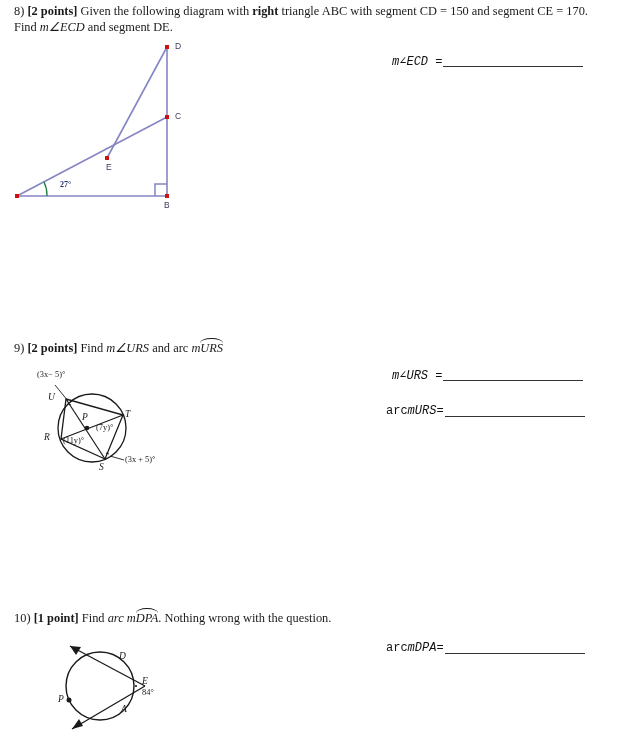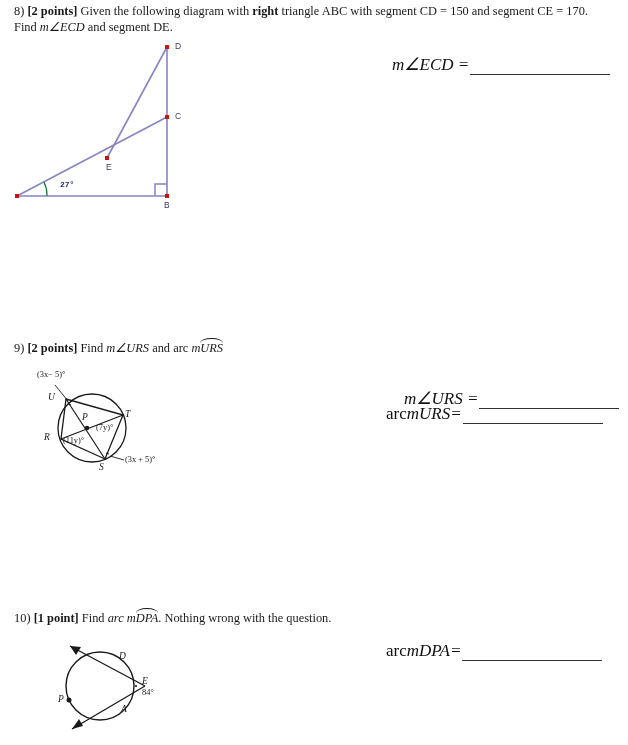--- a/index.html
+++ b/index.html
@@ -43,23 +43,23 @@
     top: -2px;
     height: 4px;
     border-top: 1px solid #1a1a1a;
     border-radius: 50% 50% 0 0 / 100% 100% 0 0;
   }
 
   
   .ansrow {
     position: absolute;
     display: flex;
-    align-items: flex-end;
-    font-family: Liberation Serif, serif;
-    font-size: 17px;
+    align-items: flex-start;
+    font-family: Liberation Mono, monospace;
+    font-size: 12px;
     color: #111;
     white-space: nowrap;
   }
   .ansrow .lbl { font-style: italic; padding-right: 1px; }
   .ansrow .blank {
     display: inline-block;
     border-bottom: 1px solid #333;
     height: 12px;
   }
 
@@ -84,21 +84,21 @@
   }
   .clabel-sm {
     position: absolute;
     font-family: "Liberation Serif", serif;
     font-size: 8.4px;
     color: #1a1a1a;
     white-space: nowrap;
   }
   .deg-green {
     position: absolute;
-    font-family: Liberation Mono, monospace;
+    font-family: Liberation Serif, serif;
     font-size: 8px;
     font-weight: bold;
     color: #24306b;
     white-space: nowrap;
   }
 </style>
 </head>
 <body>
 
 <div class="page">
@@ -174,21 +174,21 @@
     <span class="clabel" style="left:28px; top:24px;">U</span>
     <span class="clabel" style="left:105px; top:41px;">T</span>
     <span class="clabel" style="left:79px; top:94px;">S</span>
     <span class="clabel" style="left:24px; top:64px;">R</span>
     <span class="clabel" style="left:62px; top:44px;">P</span>
     <span class="clabel-sm" style="left:76px; top:55px;text-align:right;">(7y)°</span>
     <span class="clabel-sm" style="left:43px; top:68px;">(11y)°</span>
     <span class="clabel-sm" style="left:105px; top:87px;">(3x + 5)°</span>
   </div>
 
-  <div class="ansrow" style="left:392px; top:388px;margin-left:12px;">
+  <div class="ansrow" style="left:392px; top:368px;">
     <span class="lbl">m∠URS =</span>
     <span class="blank" style="width:140px;"></span>
   </div>
   <div class="ansrow" style="left:386px; top:404px;">
     <span>arc </span>
     <span class="lbl">mURS=</span>
     <span class="blank" style="width:140px;"></span>
   </div>
 
   <div class="qtext" style="left:14px; top:610px;">

